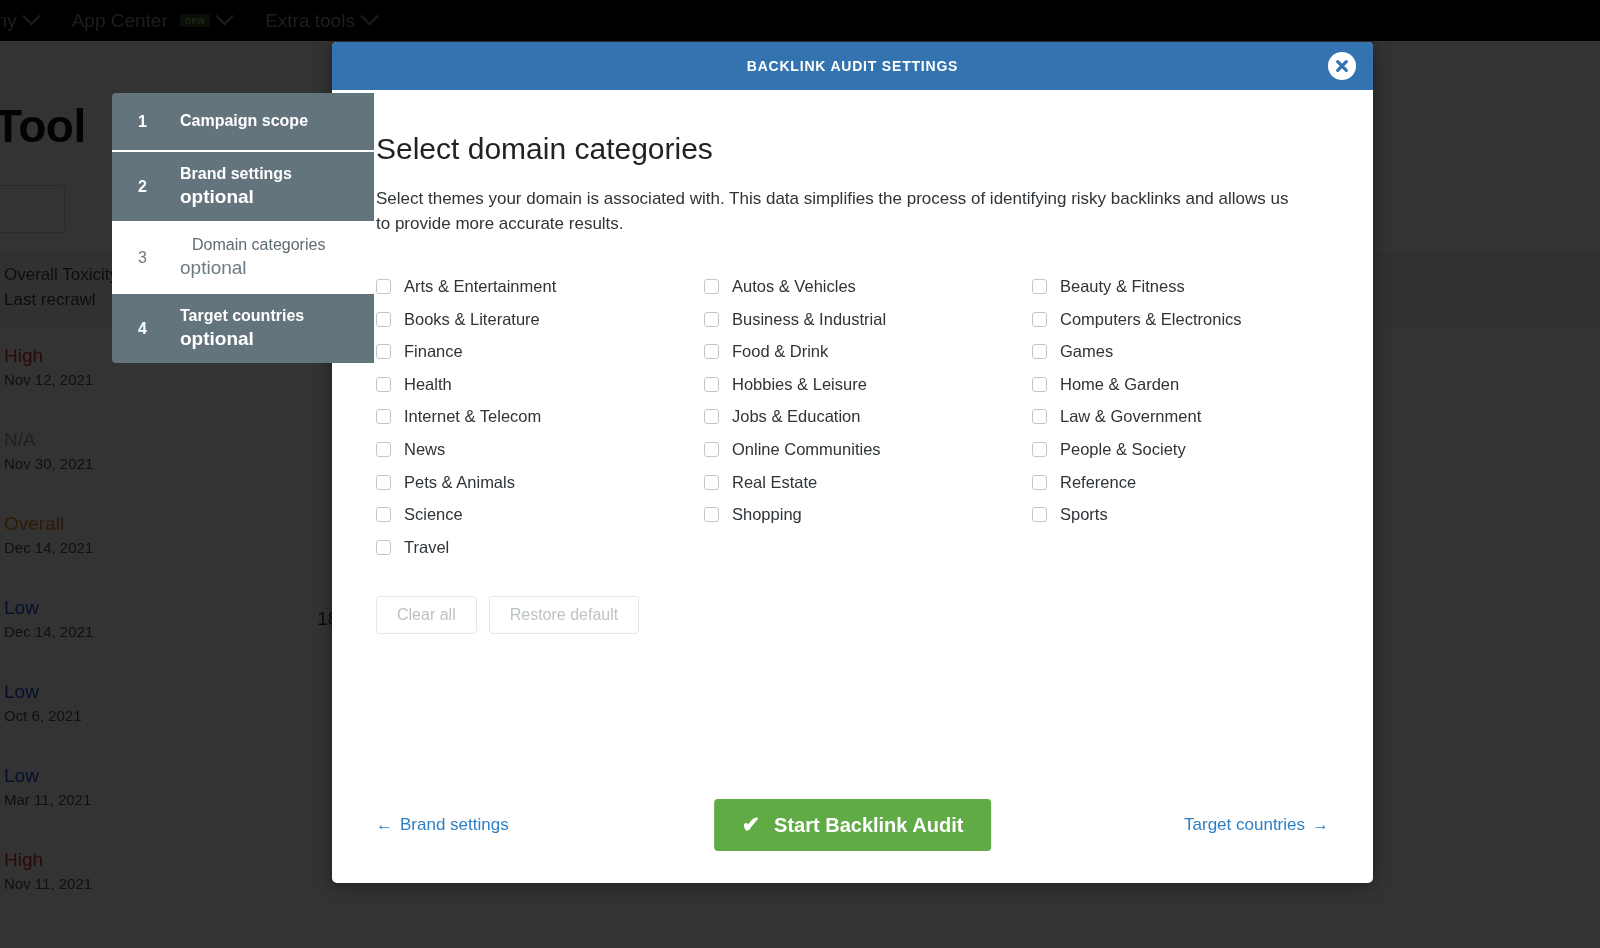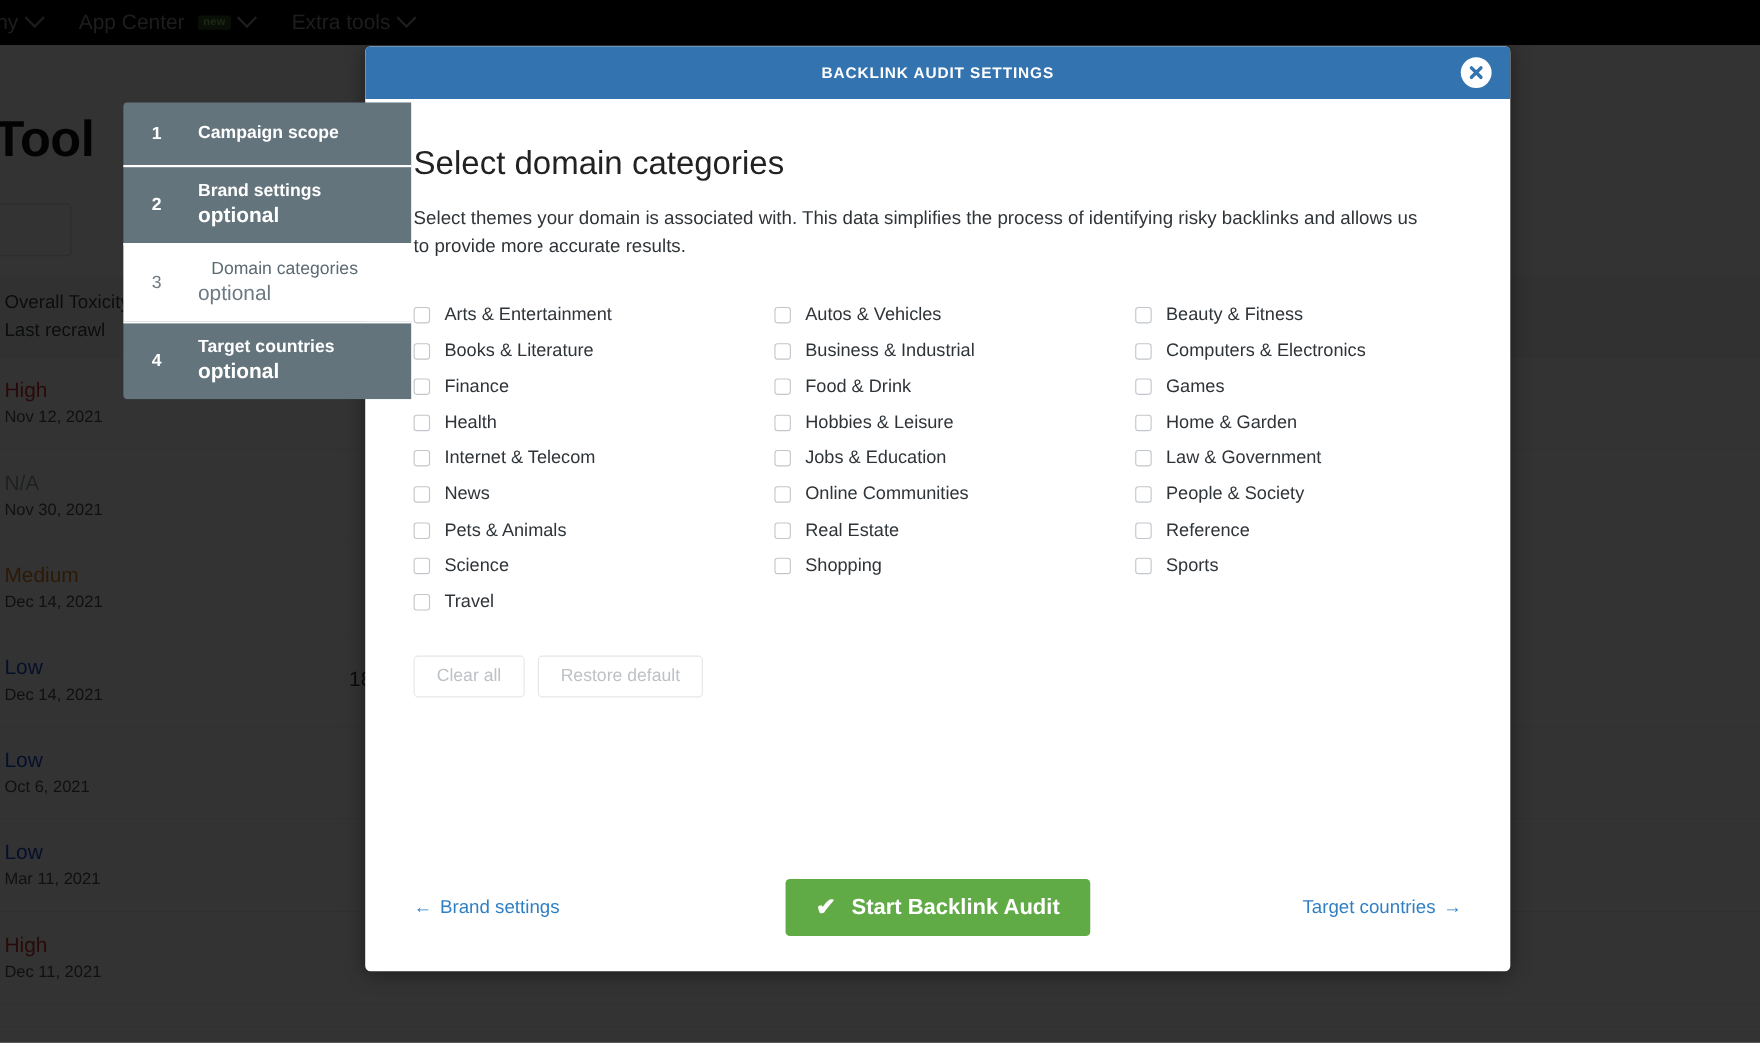--- a/index.html
+++ b/index.html
@@ -254,21 +254,21 @@
           </div>
           <div class="bg-row">
             <div class="cell-tox">
               <div class="tox tox-na">N/A</div>
               <div class="date">Nov 30, 2021</div>
             </div>
             <div class="cell-num">0</div>
           </div>
           <div class="bg-row">
             <div class="cell-tox">
-              <div class="tox tox-med">Medium</div>
+              <div class="tox tox-med">Overall</div>
               <div class="date">Dec 14, 2021</div>
             </div>
             <div class="cell-num">0</div>
           </div>
           <div class="bg-row">
             <div class="cell-tox">
               <div class="tox tox-low">Low</div>
               <div class="date">Dec 14, 2021</div>
             </div>
             <div class="cell-num">181</div>
@@ -283,21 +283,21 @@
           <div class="bg-row">
             <div class="cell-tox">
               <div class="tox tox-low">Low</div>
               <div class="date">Mar 11, 2021</div>
             </div>
             <div class="cell-num">2</div>
           </div>
           <div class="bg-row">
             <div class="cell-tox">
               <div class="tox tox-high">High</div>
-              <div class="date">Dec 11, 2021</div>
+              <div class="date">Nov 11, 2021</div>
             </div>
             <div class="cell-num">0</div>
           </div>
         </div>
     </div>
 
     <div id="bg-footrow"></div>
   </div>
 </div>
 

